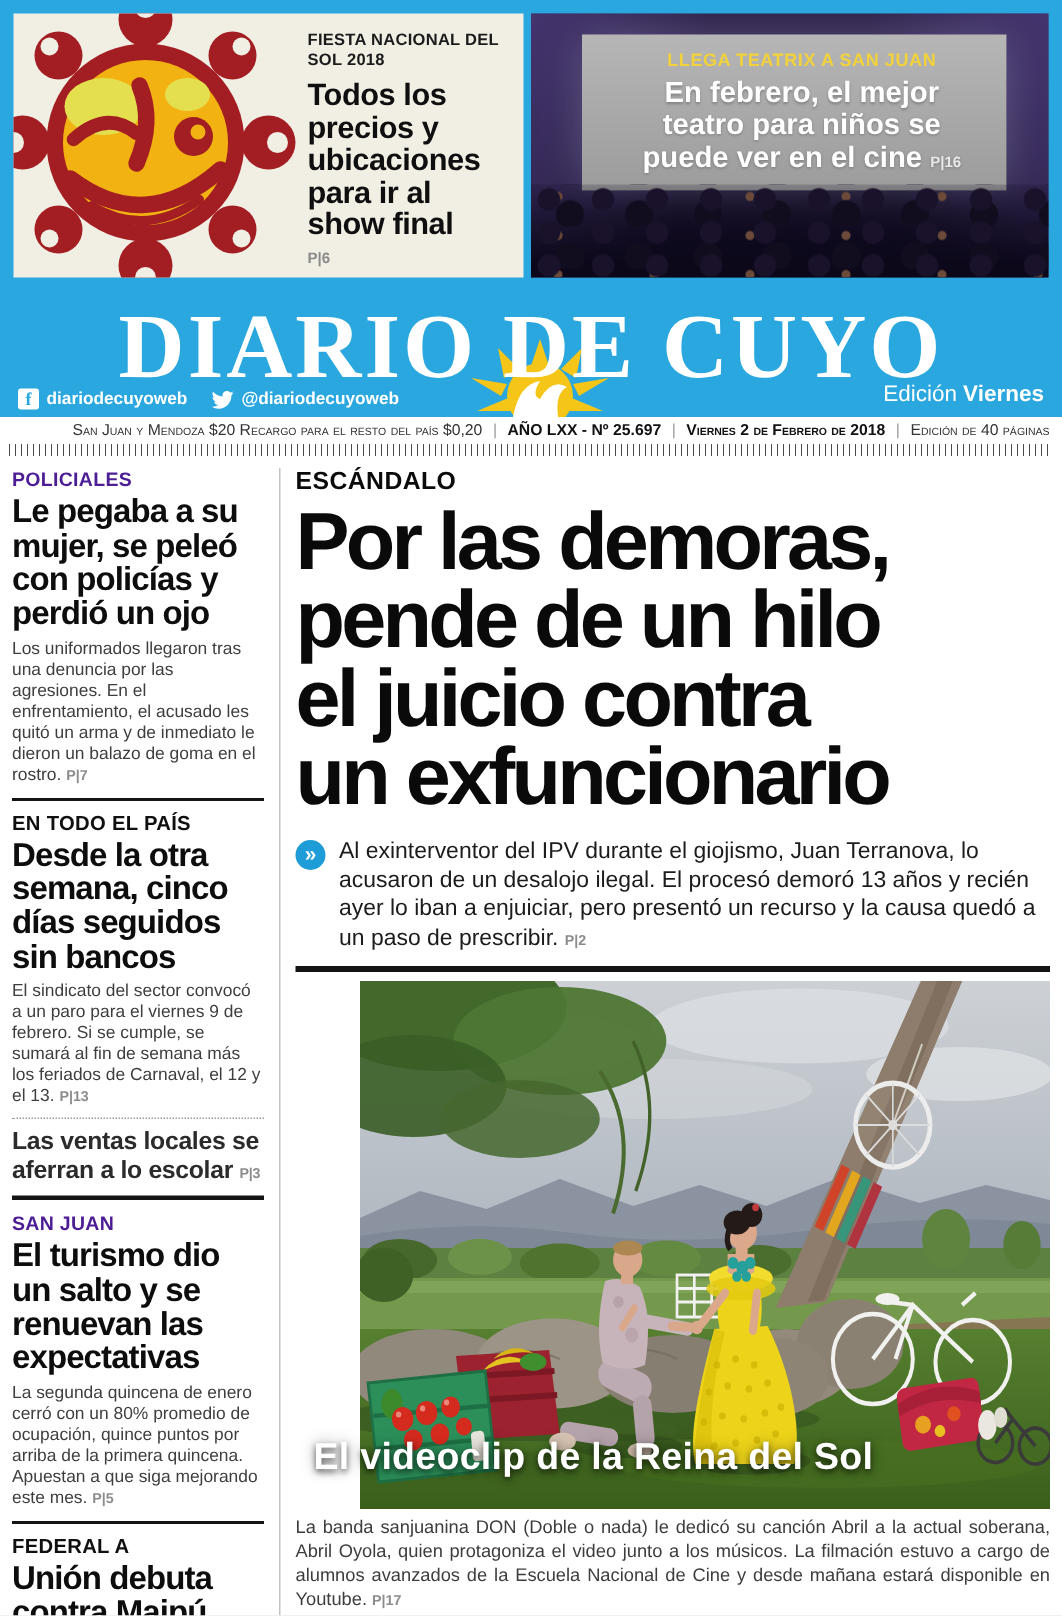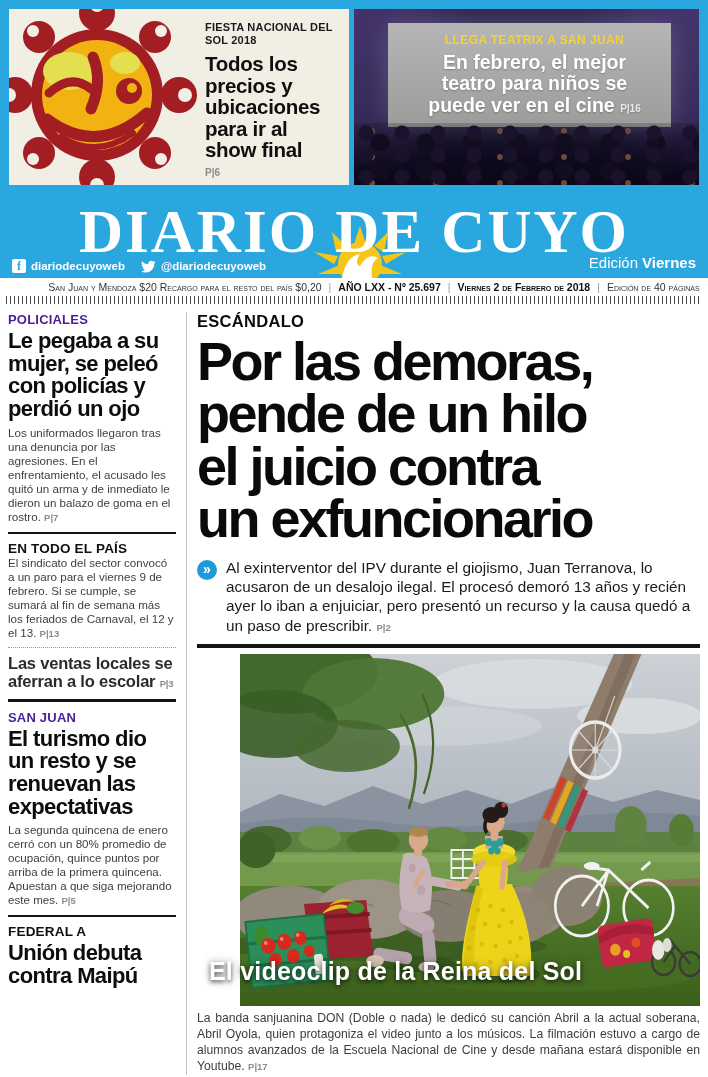--- a/index.html
+++ b/index.html
@@ -198,35 +198,36 @@
         <div class="k-blue">POLICIALES</div>
         <div class="l-hl">Le pegaba a su mujer, se peleó con policías y perdió un ojo</div>
         <div class="l-body"><span>Los uniformados llegaron tras una denuncia por las agresiones. En el enfrentamiento, el acusado les quitó un arma y de inmediato le dieron un balazo de goma en el rostro.</span>
              <span class="pref">P|7</span></div>
       </div>
 
       <div class="div-solid"></div>
 
       <div>
         <div class="k-dark">EN TODO EL PAÍS</div>
+        <div class="l-hl">Desde la otra semana, cinco días seguidos sin bancos</div>
         <div class="l-body"><span>El sindicato del sector convocó a un paro para el viernes 9 de febrero. Si se cumple, se sumará al fin de semana más los feriados de Carnaval, el 12 y el 13.</span>
              <span class="pref">P|13</span></div>
       </div>
 
       <div class="div-dot"></div>
 
       <div>
         <div class="brief-hl"><span>Las ventas locales se aferran a lo escolar</span> <span class="pref">P|3</span></div>
       </div>
 
       <div class="div-thick"></div>
 
       <div>
         <div class="k-blue">SAN JUAN</div>
-        <div class="l-hl">El turismo dio un resto y se renuevan las expectativas</div>
+        <div class="l-hl">El turismo dio un salto y se renuevan las expectativas</div>
         <div class="l-body"><span>La segunda quincena de enero cerró con un 80% promedio de ocupación, quince puntos por arriba de la primera quincena. Apuestan a que siga mejorando este mes.</span>
              <span class="pref">P|5</span></div>
       </div>
 
       <div class="div-solid"></div>
 
       <div>
         <div class="k-dark">FEDERAL A</div>
         <div class="l-hl">Unión debuta contra Maipú</div>
 

